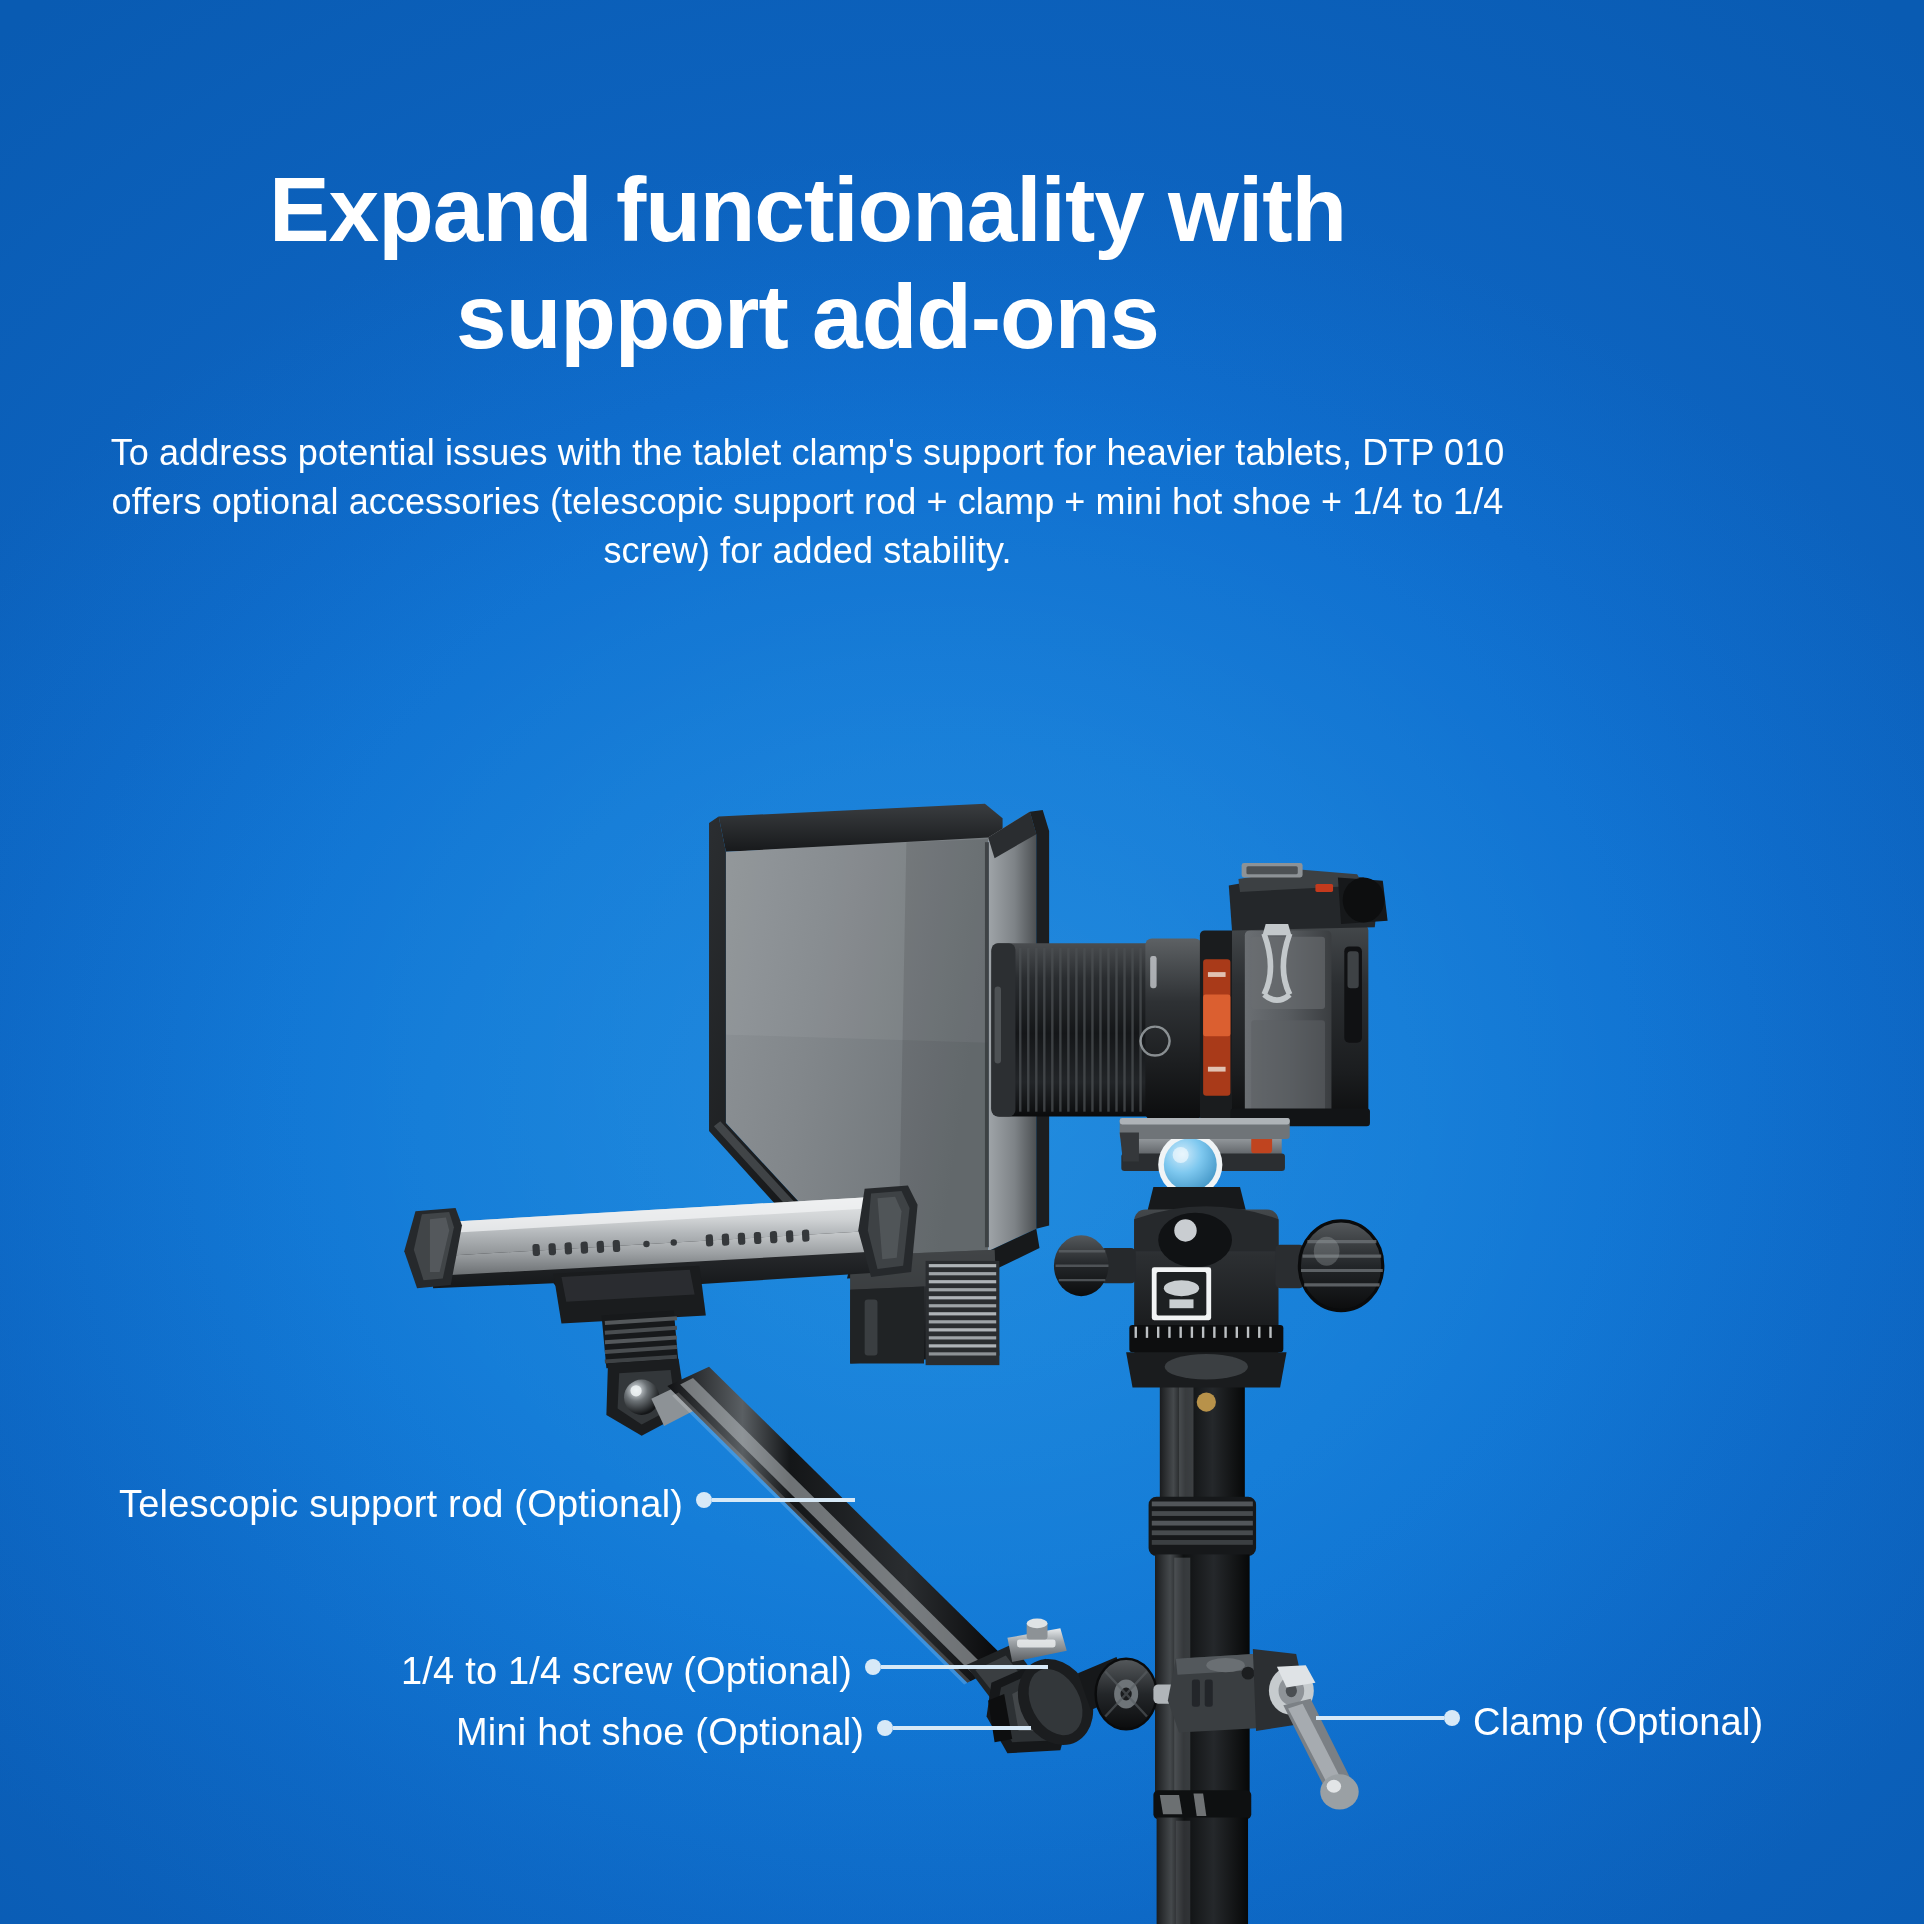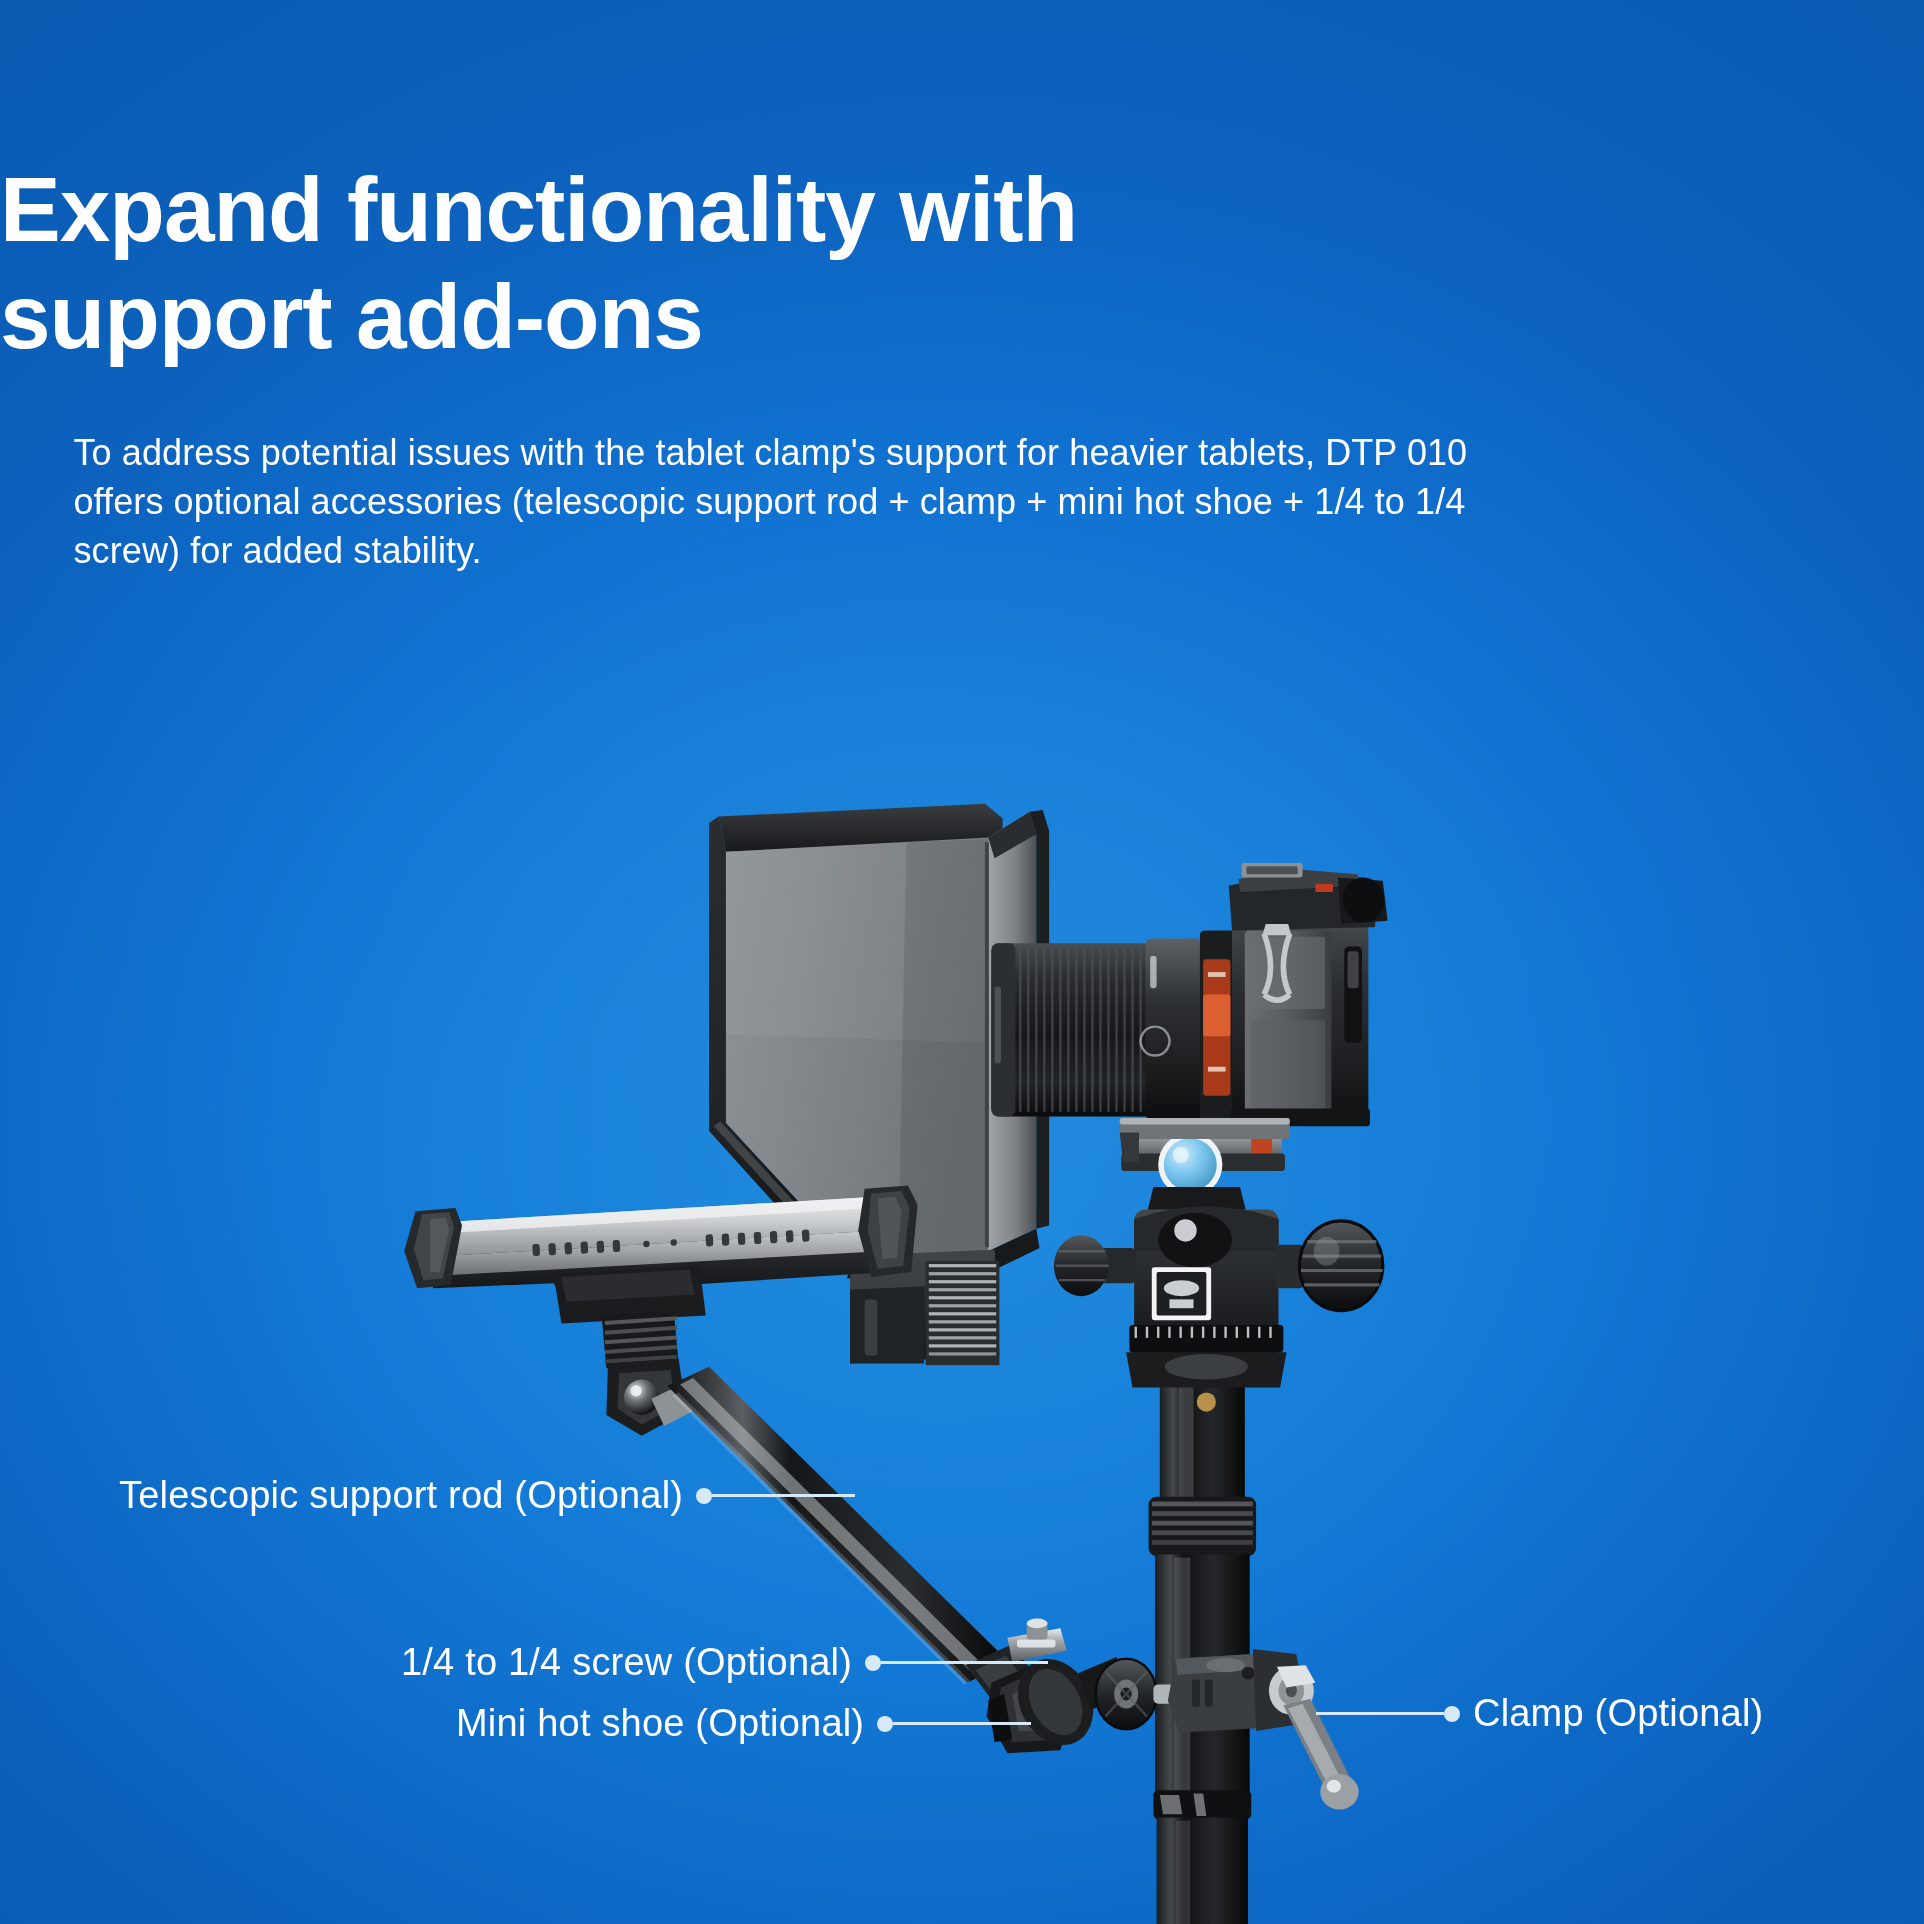--- a/index.html
+++ b/index.html
@@ -19,21 +19,21 @@
       radial-gradient(ellipse 62% 52% at 48% 60%, #1385dd 0%, #0f7ad7 42%, #0b6bcd 78%, #0a65c6 100%);
   }
   #bg-vignette{
     position:absolute; inset:0;
     background:radial-gradient(ellipse 78% 70% at 50% 55%, rgba(255,255,255,0.07) 0%, rgba(255,255,255,0.02) 45%, rgba(0,0,0,0.10) 100%);
   }
 
   
   #text-block{
     position:absolute; left:0; top:0; width:1615px;
-    z-index:40;
+    text-align:center; z-index:40;
   }
   #headline{
     margin-top:156px;
     font-size:91px;
     line-height:1.18;
     font-weight:bold;
     color:#ffffff;
     letter-spacing:-1px;
   }
   #subcopy{
@@ -61,20 +61,21 @@
   .callout{
     position:absolute;
     display:flex; align-items:center;
     white-space:nowrap;
   }
   .callout .c-label{
     font-size:38px;
     color:#ffffff;
     font-weight:400;
     letter-spacing:0.2px;
+    margin-top:9px;
   }
   .callout .c-dot{
     width:16px; height:16px; border-radius:50%;
     background:#d7e9f7;
     flex:0 0 auto;
   }
   .callout .c-line{
     height:3.2px;
     background:#d7e9f7;
     flex:0 0 auto;

